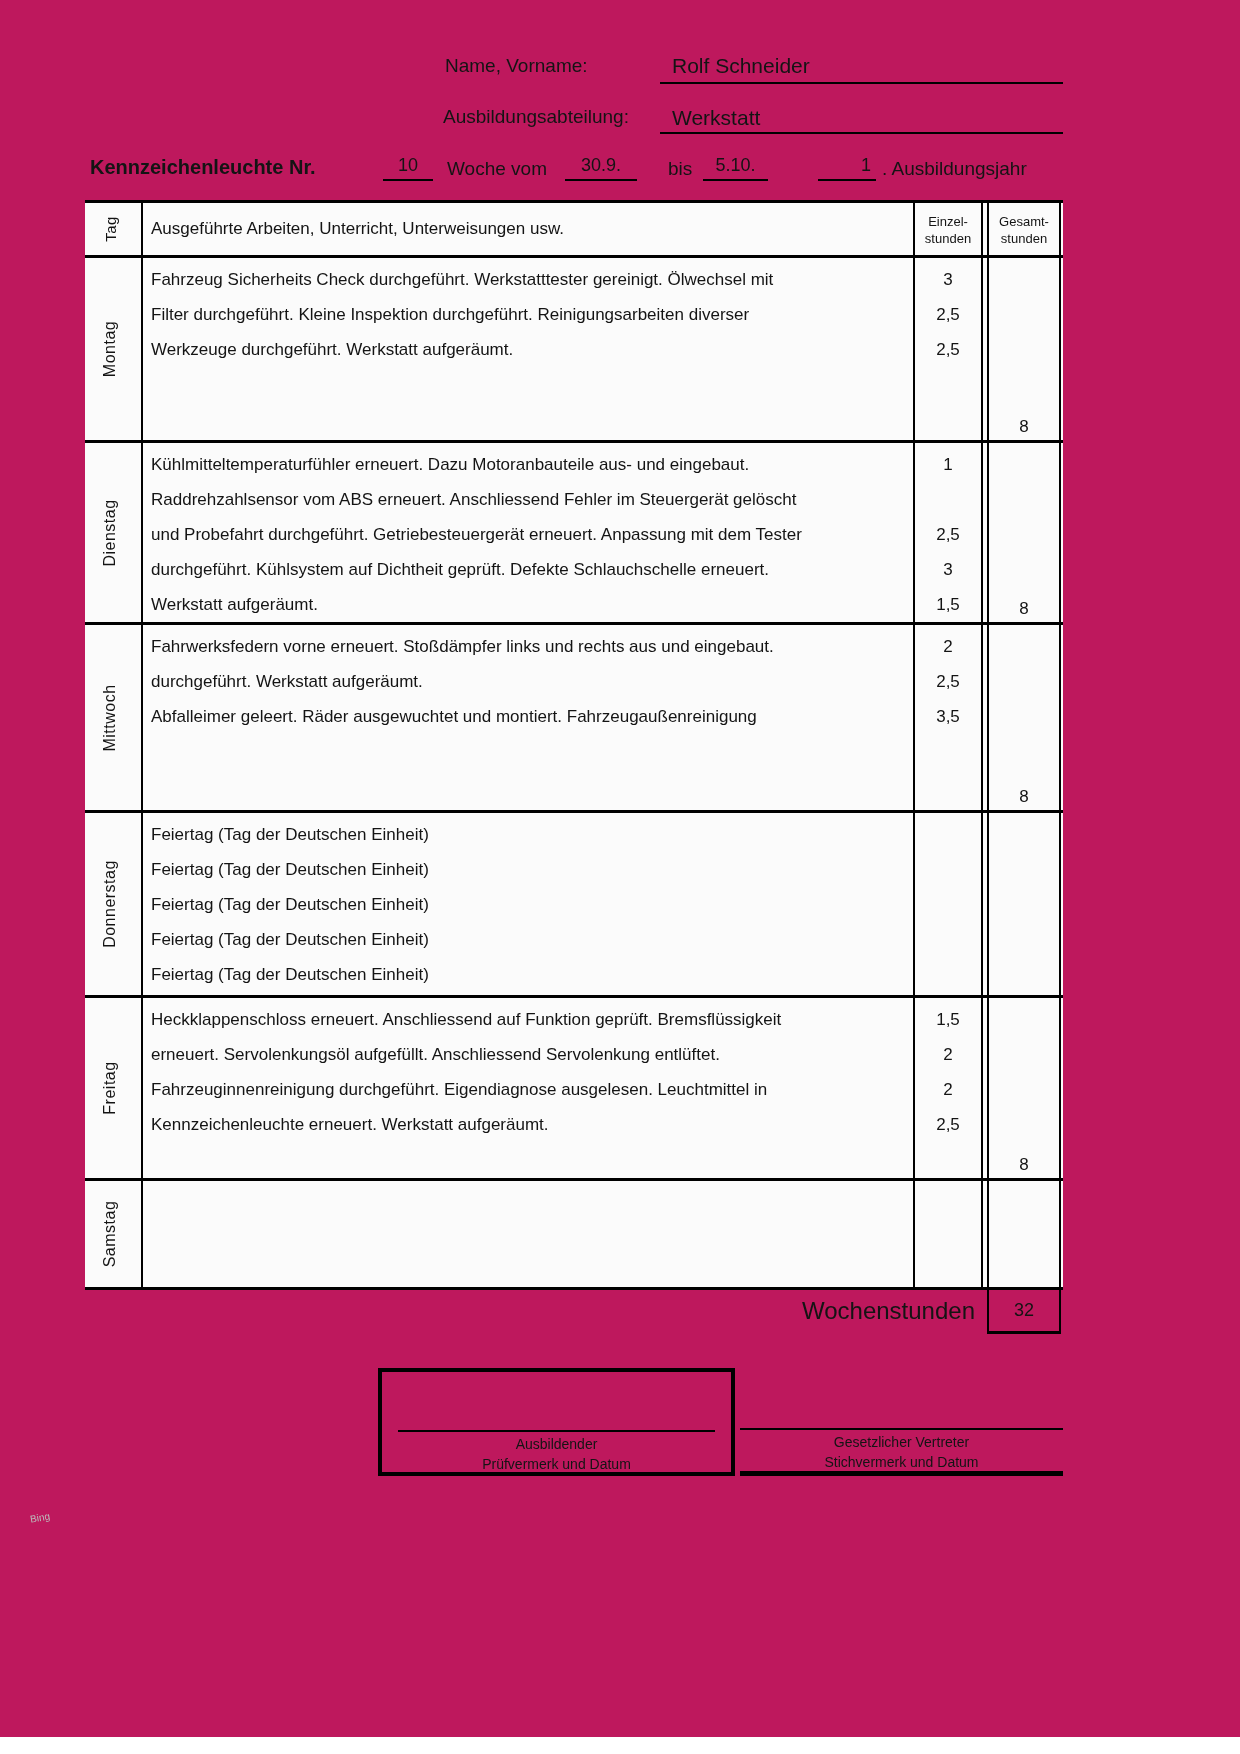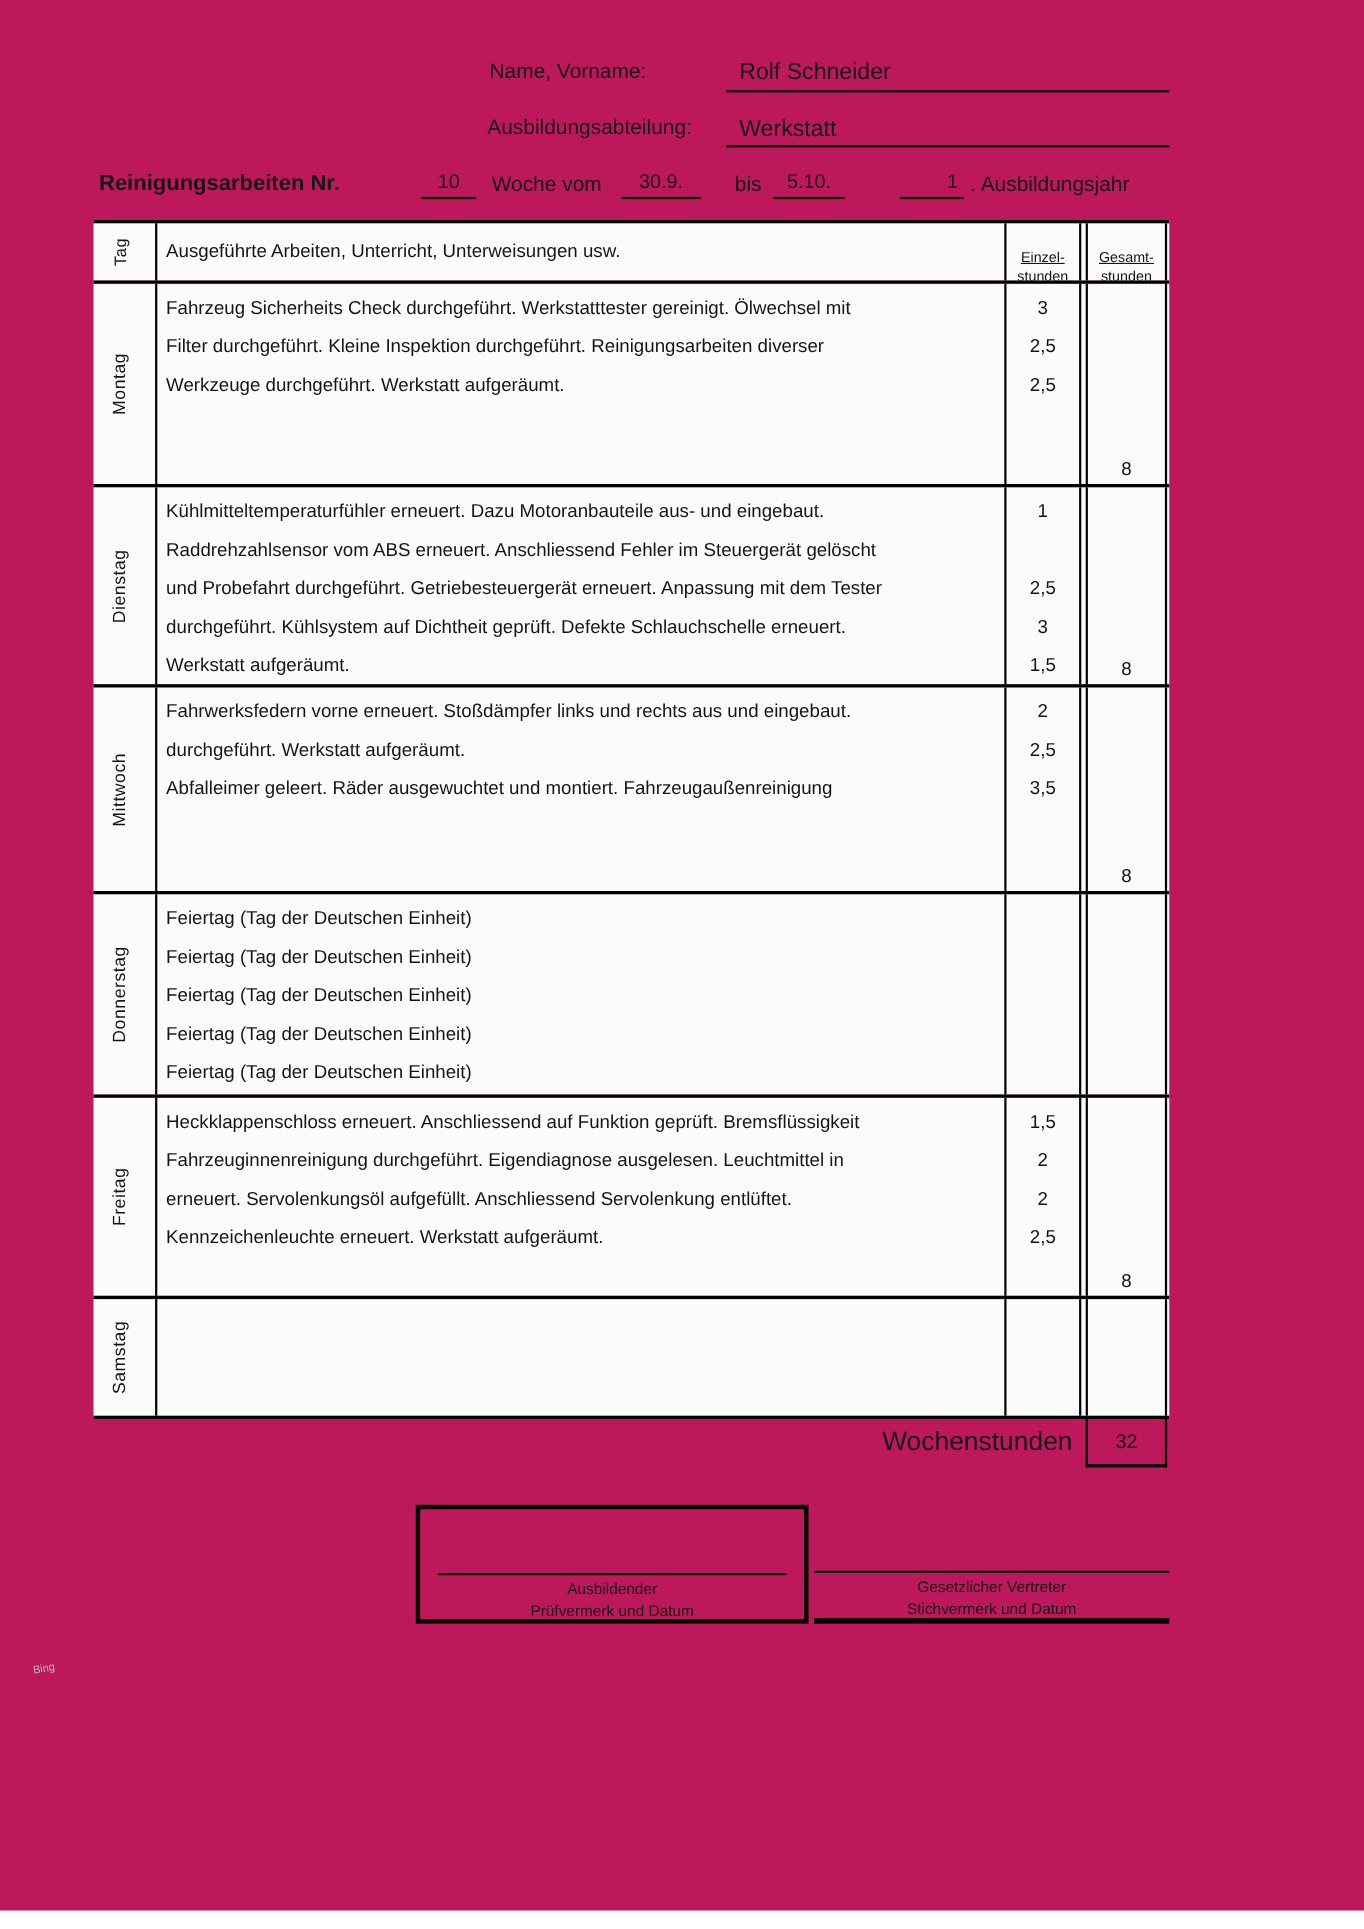--- a/index.html
+++ b/index.html
@@ -31,21 +31,21 @@
   .c-total { width:74px;  border-left:2px solid #000; border-right:2px solid #000;
              display:flex; flex-direction:column; justify-content:flex-end; align-items:center;
              padding-bottom:3px; font-size:17px; overflow:hidden; }
   .vtext { position:absolute; top:50%; left:50%; transform:translate(-50%,-50%) rotate(-90deg);
            white-space:nowrap; font-size:16px; letter-spacing:.5px; }
   .vtext.small { font-size:15px; }
   .tline { height:35px; line-height:35px; font-size:17px; white-space:nowrap; }
   .hline { height:35px; line-height:35px; font-size:17px; text-align:center; }
   .th-tasks { display:flex; align-items:center; font-size:17px; padding-top:0; }
   .c-single.th-hours, .c-total.th-hours {
-    display:block; text-align:center; font-size:13px; line-height:17px; padding-top:22px;text-decoration:underline;
+    display:block; text-align:center; font-size:13px; line-height:17px; padding-top:10px;
   }
   .wk-label { width:898px; text-align:right; font-size:24px; line-height:41px; padding-right:8px; }
   .c-total.wk-total { border-bottom:3px solid #000; justify-content:center; padding-bottom:0; font-size:18px; }
 
   
   .sig-area { position:absolute; left:85px; top:1368px; width:978px; height:108px; }
   .sig-box  { position:absolute; top:0; height:108px; }
   .sig-box.left  { left:0;     width:287px; border-top:3px solid #000; border-bottom:5px solid #000; }
   .sig-box.mid   { left:293px; width:357px; border:4px solid #000; }
   .sig-box.right { left:655px; width:323px; border-bottom:5px solid #000; }
@@ -64,21 +64,21 @@
   <div class="fld-label" style="left:445px;top:55px">Name, Vorname:</div>
   <div class="u-line" style="left:660px;top:50px;width:403px;height:34px">
     <span class="u-val big">Rolf Schneider</span>
   </div>
 
   <div class="fld-label" style="left:443px;top:106px">Ausbildungsabteilung:</div>
   <div class="u-line" style="left:660px;top:102px;width:403px;height:32px">
     <span class="u-val big">Werkstatt</span>
   </div>
 
-  <div class="title-label" style="left:90px;top:156px">Reinigungsarbeiten Nr.</div>
+  <div class="title-label" style="left:90px;top:156px">Kennzeichenleuchte Nr.</div>
   <div class="u-line center" style="left:383px;top:150px;width:50px;height:31px">
     <span class="u-val">10</span>
   </div>
   <div class="fld-label" style="left:447px;top:158px">Woche vom</div>
   <div class="u-line center" style="left:565px;top:150px;width:72px;height:31px">
     <span class="u-val">30.9.</span>
   </div>
   <div class="fld-label" style="left:668px;top:158px">bis</div>
   <div class="u-line center" style="left:703px;top:150px;width:65px;height:31px">
     <span class="u-val">5.10.</span>
@@ -199,22 +199,22 @@
       </div>
     </div>
 
     <div class="row" style="height:183px">
       <div class="c-day">
         <span class="vtext">Freitag</span>
       </div>
       <div class="c-gap"></div>
       <div class="c-tasks">
         <div class="tline">Heckklappenschloss erneuert. Anschliessend auf Funktion geprüft. Bremsflüssigkeit</div>
+        <div class="tline">erneuert. Servolenkungsöl aufgefüllt. Anschliessend Servolenkung entlüftet.</div>
         <div class="tline">Fahrzeuginnenreinigung durchgeführt. Eigendiagnose ausgelesen. Leuchtmittel in</div>
-        <div class="tline">erneuert. Servolenkungsöl aufgefüllt. Anschliessend Servolenkung entlüftet.</div>
         <div class="tline">Kennzeichenleuchte erneuert. Werkstatt aufgeräumt.</div>
       </div>
       <div class="c-single">
         <div class="hline">1,5</div>
         <div class="hline">2</div>
         <div class="hline">2</div>
         <div class="hline">2,5</div>
       </div>
       <div class="c-gap2"></div>
       <div class="c-total">

